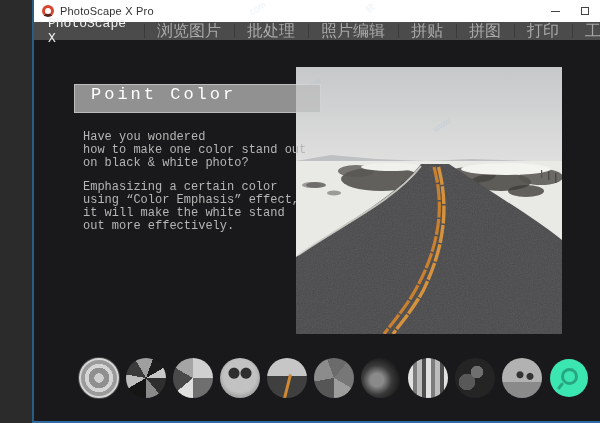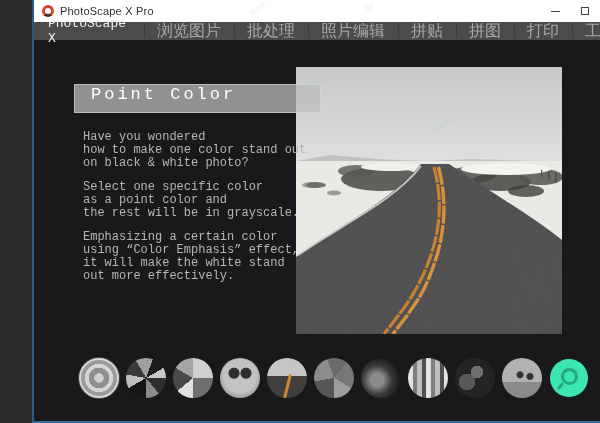--- a/index.html
+++ b/index.html
@@ -150,23 +150,20 @@
     </svg>
   </div>
 
   <div class="banner">
     <div class="banner-title">Point Color</div>
   </div>
   <div class="intro-text">
     <p>Have you wondered
 how to make one color stand out
 on black &amp; white photo?</p>
-    <p>Select one specific color
-as a point color and
-the rest will be in grayscale.</p>
     <p>Emphasizing a certain color
 using “Color Emphasis” effect,
 it will make the white stand
 out more effectively.</p>
   </div>
 
   <div class="thumb t1"></div>
   <div class="thumb t2"></div>
   <div class="thumb t3"></div>
   <div class="thumb t4"></div>

